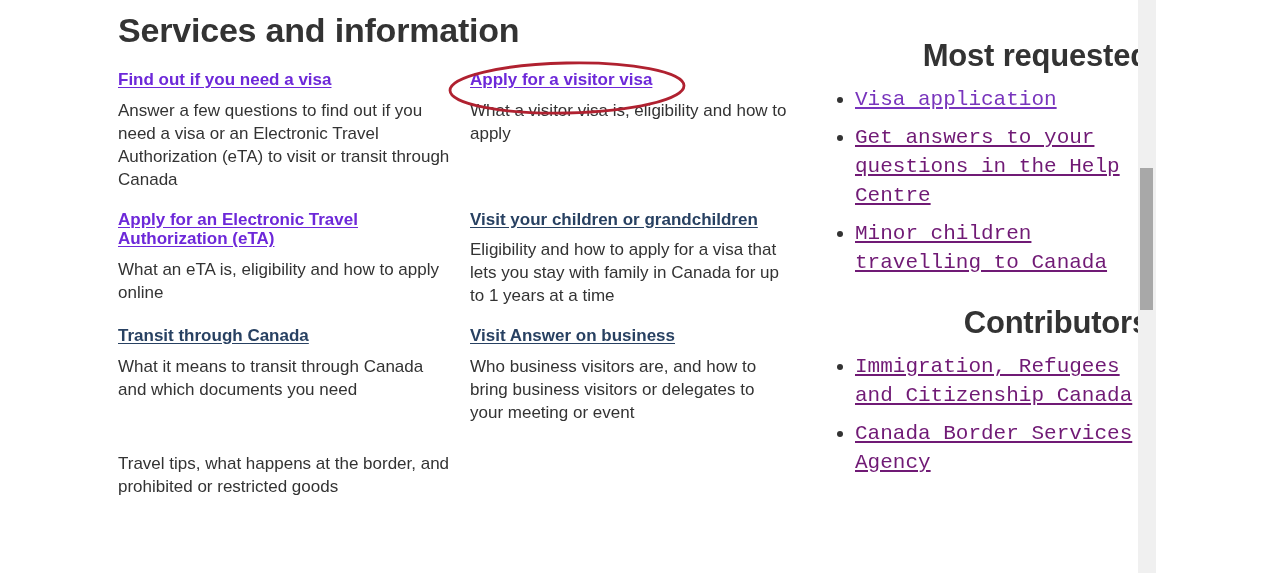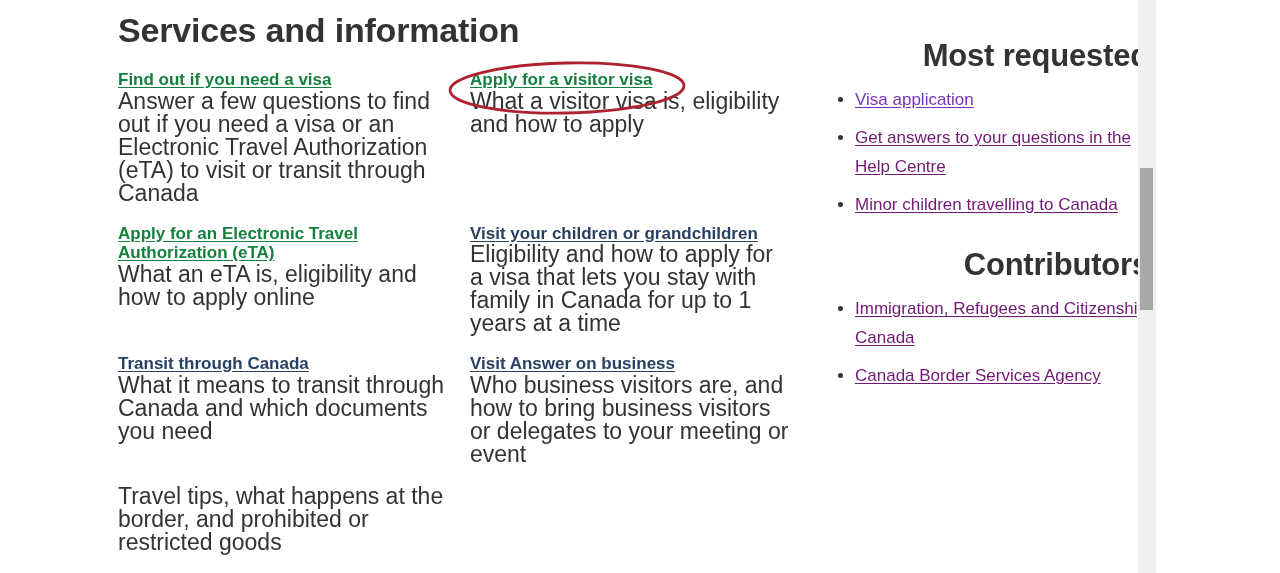--- a/index.html
+++ b/index.html
@@ -61,28 +61,28 @@
 
   .svc-link {
     display: inline;
     font-size: 17px;
     line-height: 19.5px;
     font-weight: 700;
     text-decoration: underline;
     text-underline-offset: 2px;
     cursor: pointer;
   }
-  .svc-link.visited { color: #15803d; }
+  .svc-link.visited { color: #6d28d9; }
   .svc-link.unvisited { color: #284162; }
 
   .svc-desc {
-    font-size: 23px;
+    font-size: 17px;
     line-height: 23px;
     color: #333333;
-    margin-top: 0;
+    margin-top: 9px;
   }
 
   
   .rail {
     position: absolute;
     left: 819px;
     top: 0px;
     width: 330px;
   }
 
@@ -98,24 +98,25 @@
   }
   .rail h2.first { padding-top: 38px; }
   .rail h2.second { padding-top: 28px; }
 
   .rail ul {
     list-style: disc;
     margin: 0;
     padding-left: 36px;
   }
   .rail li {
-    font-size: 17px;
+    font-size: 21px;
     line-height: 29px;
     color: #333333;
     margin-top: 9px;
+    font-family: Liberation Mono, monospace;
   }
   .rail li:first-child { margin-top: 11px; }
 
   .rail a {
     text-decoration: underline;
     text-underline-offset: 2px;
     cursor: pointer;
   }
   .rail a.visited { color: #7834bc; }
   .rail a.unvisited { color: #701a75; margin-top: 21px; }

